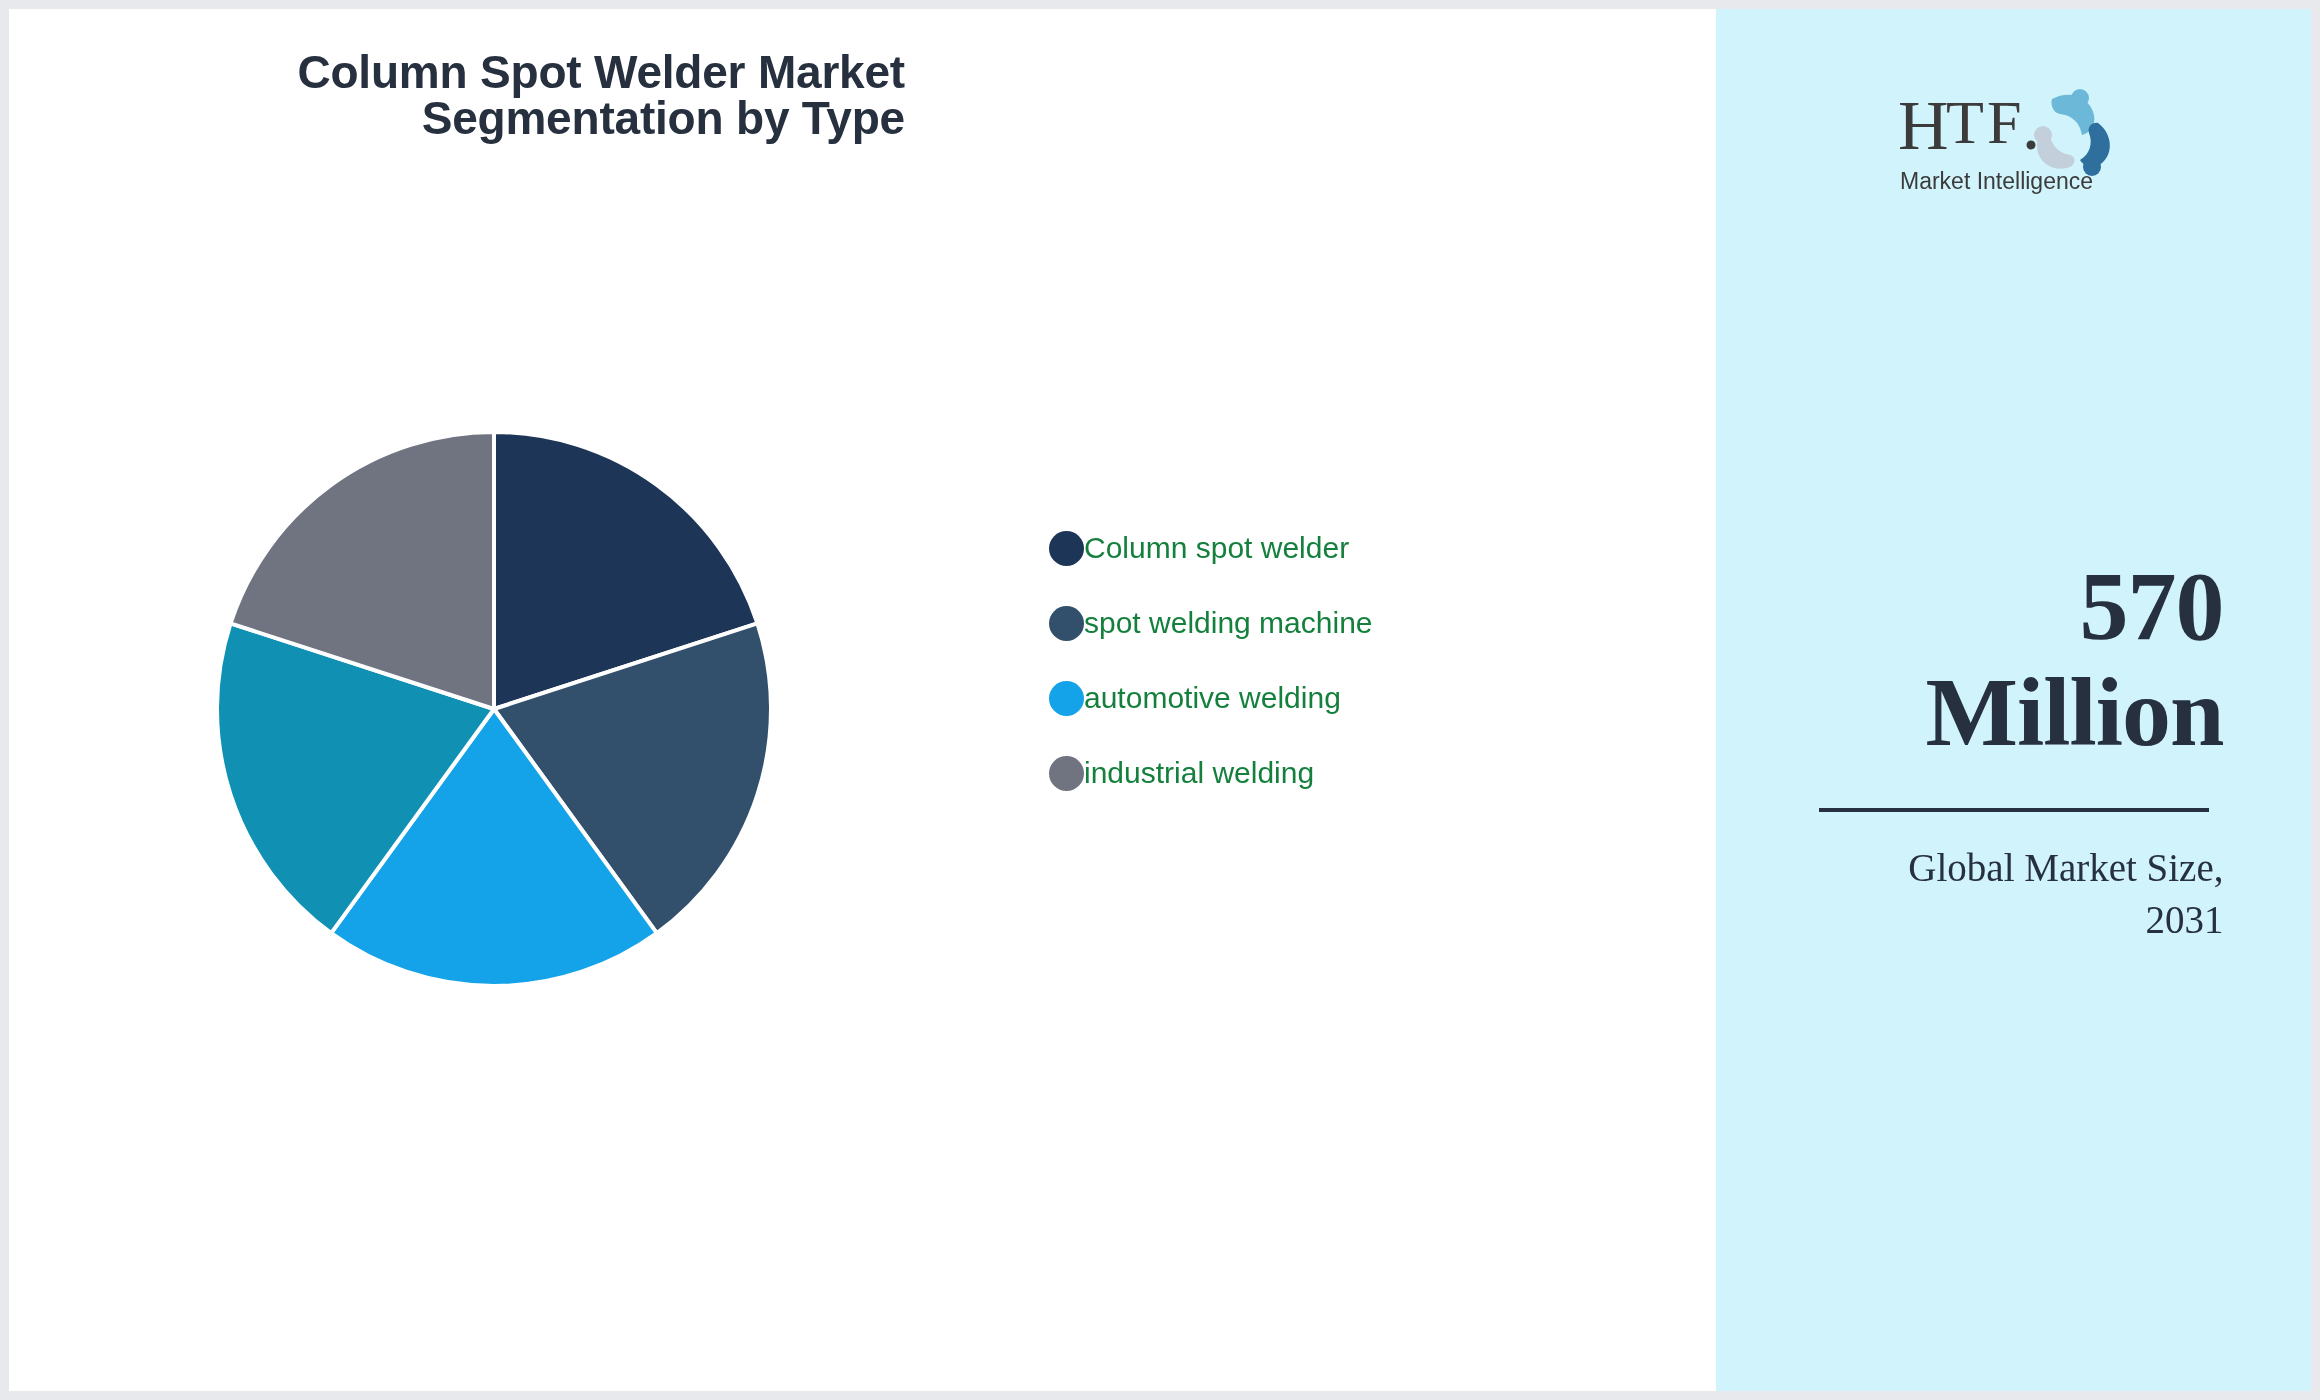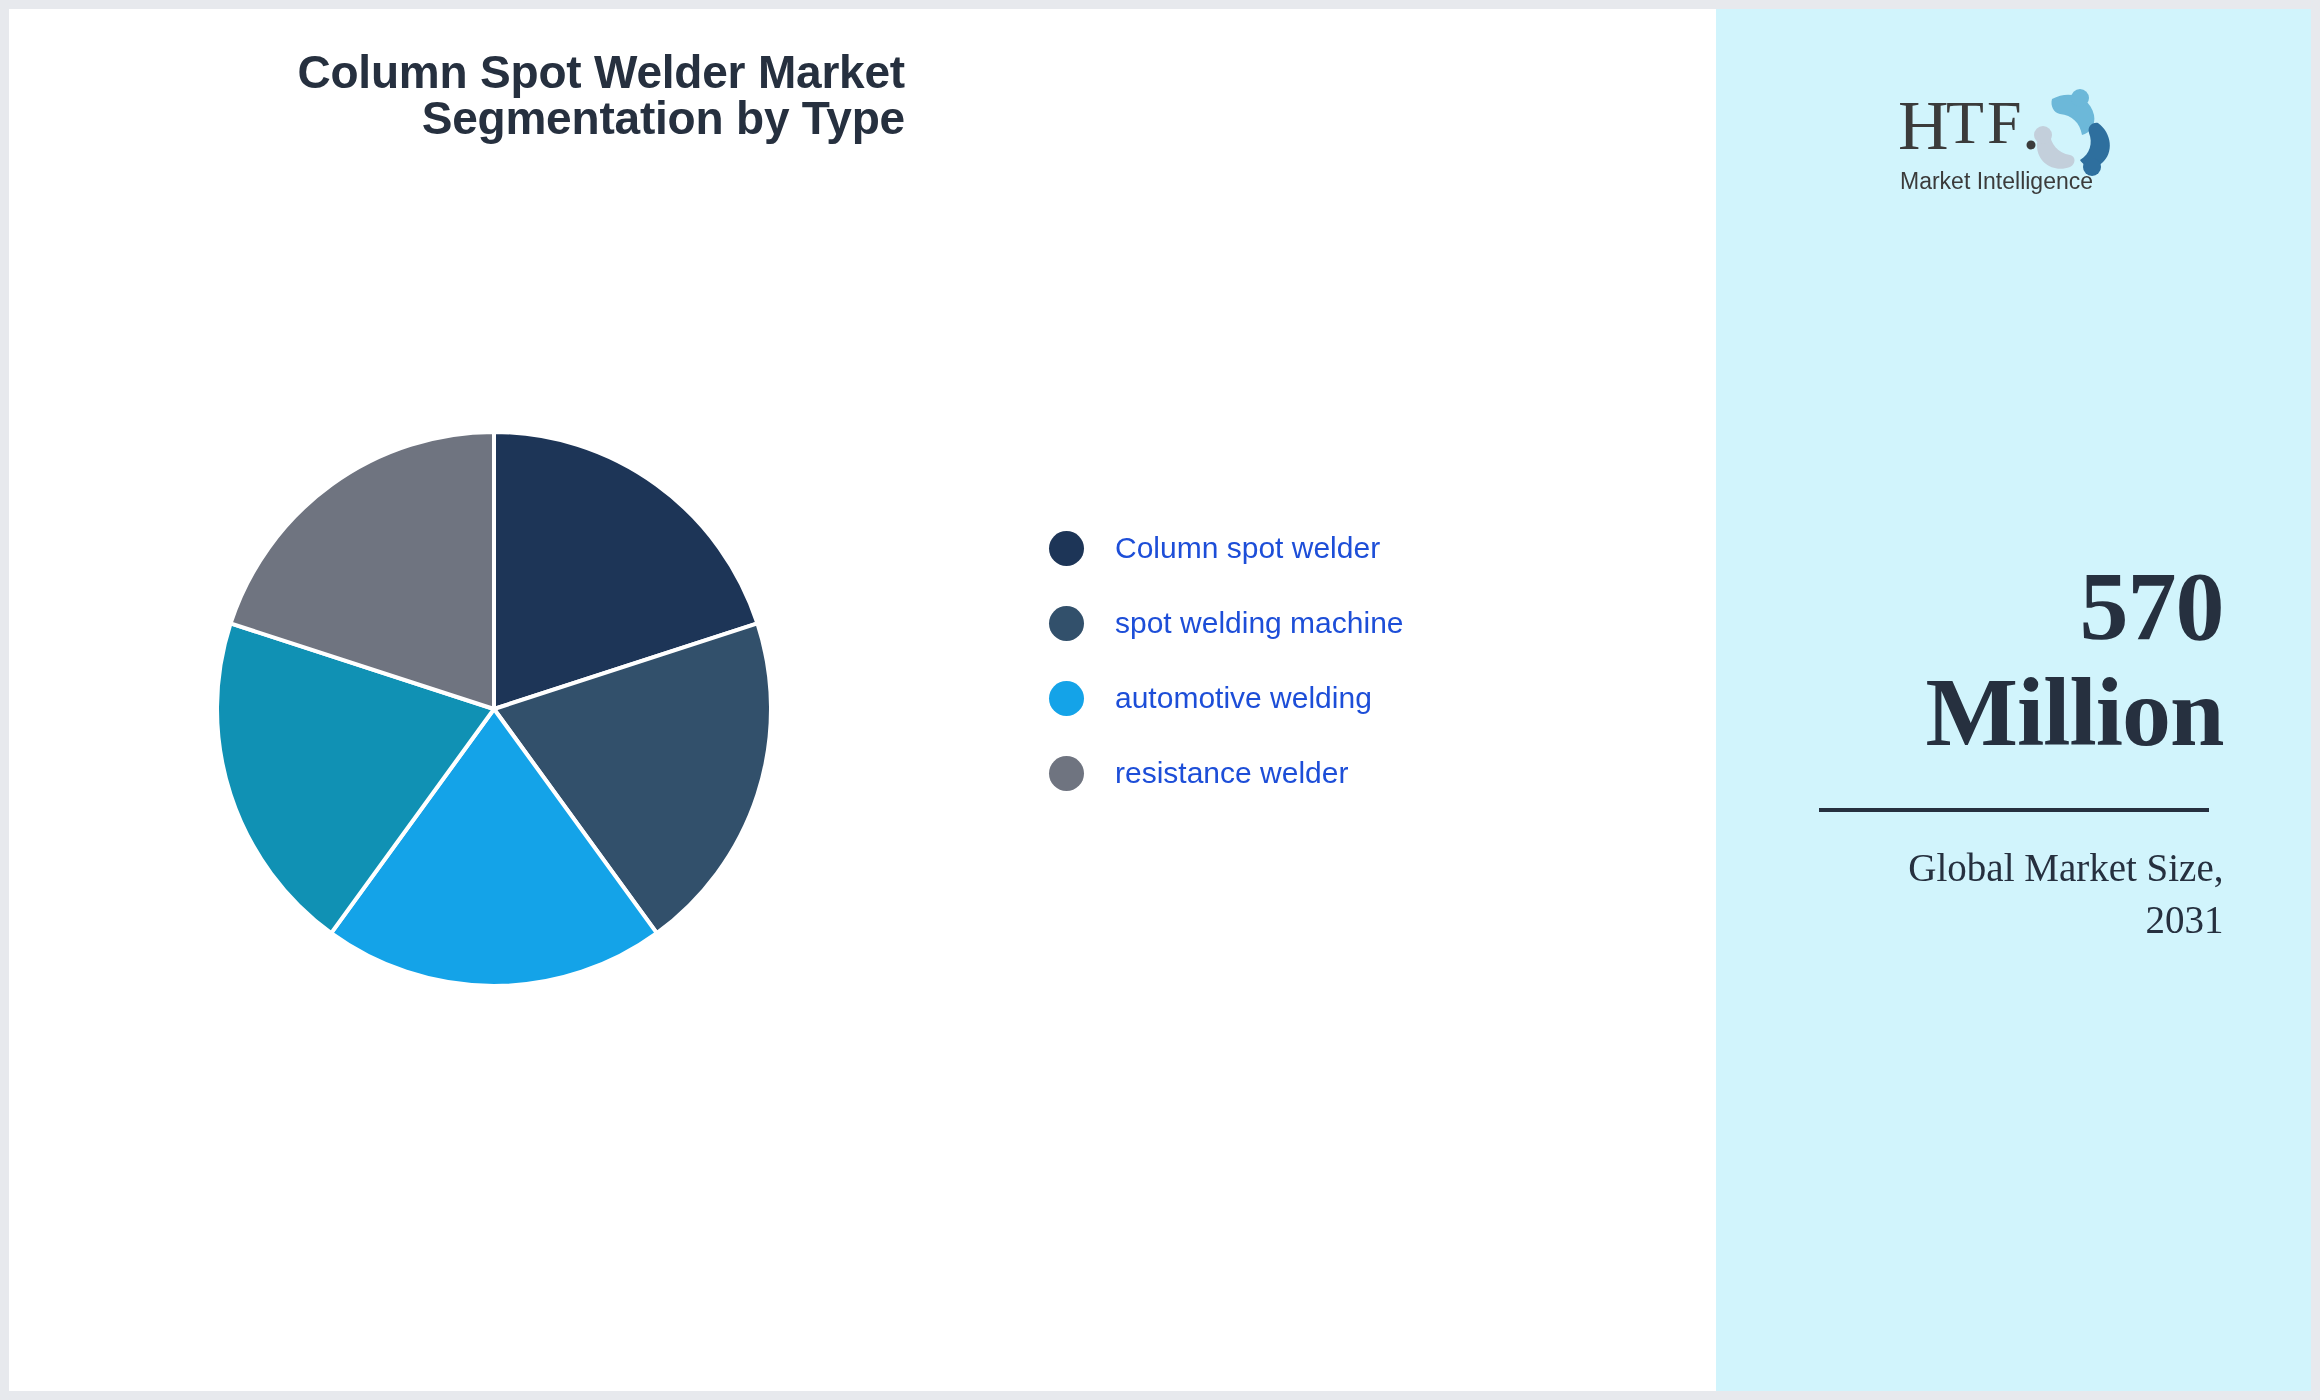--- a/index.html
+++ b/index.html
@@ -74,23 +74,22 @@
     align-items: center;
     height: 46px;
   }
   .legend-swatch {
     width: 35px;
     height: 35px;
     border-radius: 50%;
     flex: 0 0 auto;
   }
   .legend-label {
-    margin-left: 31px;
     font-size: 30px;
-    color: #1d4ed8;
+    color: #15803d;
     white-space: nowrap;
     line-height: 1;
   }
 
   
   .right-panel {
     position: relative;
     flex: 1 1 auto;
     height: 100%;
     background: #d1f4fc;
@@ -168,21 +167,21 @@
       <div class="legend-item">
         <span class="legend-swatch" style="background:#32506b"></span>
         <span class="legend-label">spot welding machine</span>
       </div>
       <div class="legend-item">
         <span class="legend-swatch" style="background:#14a3e8"></span>
         <span class="legend-label">automotive welding</span>
       </div>
       <div class="legend-item">
         <span class="legend-swatch" style="background:#6f7480"></span>
-        <span class="legend-label">resistance welder</span>
+        <span class="legend-label">industrial welding</span>
       </div>
     </div>
 
   </div>
 
   <div class="right-panel">
 
     <div class="logo">
       <svg viewBox="0 0 260 128">
 

